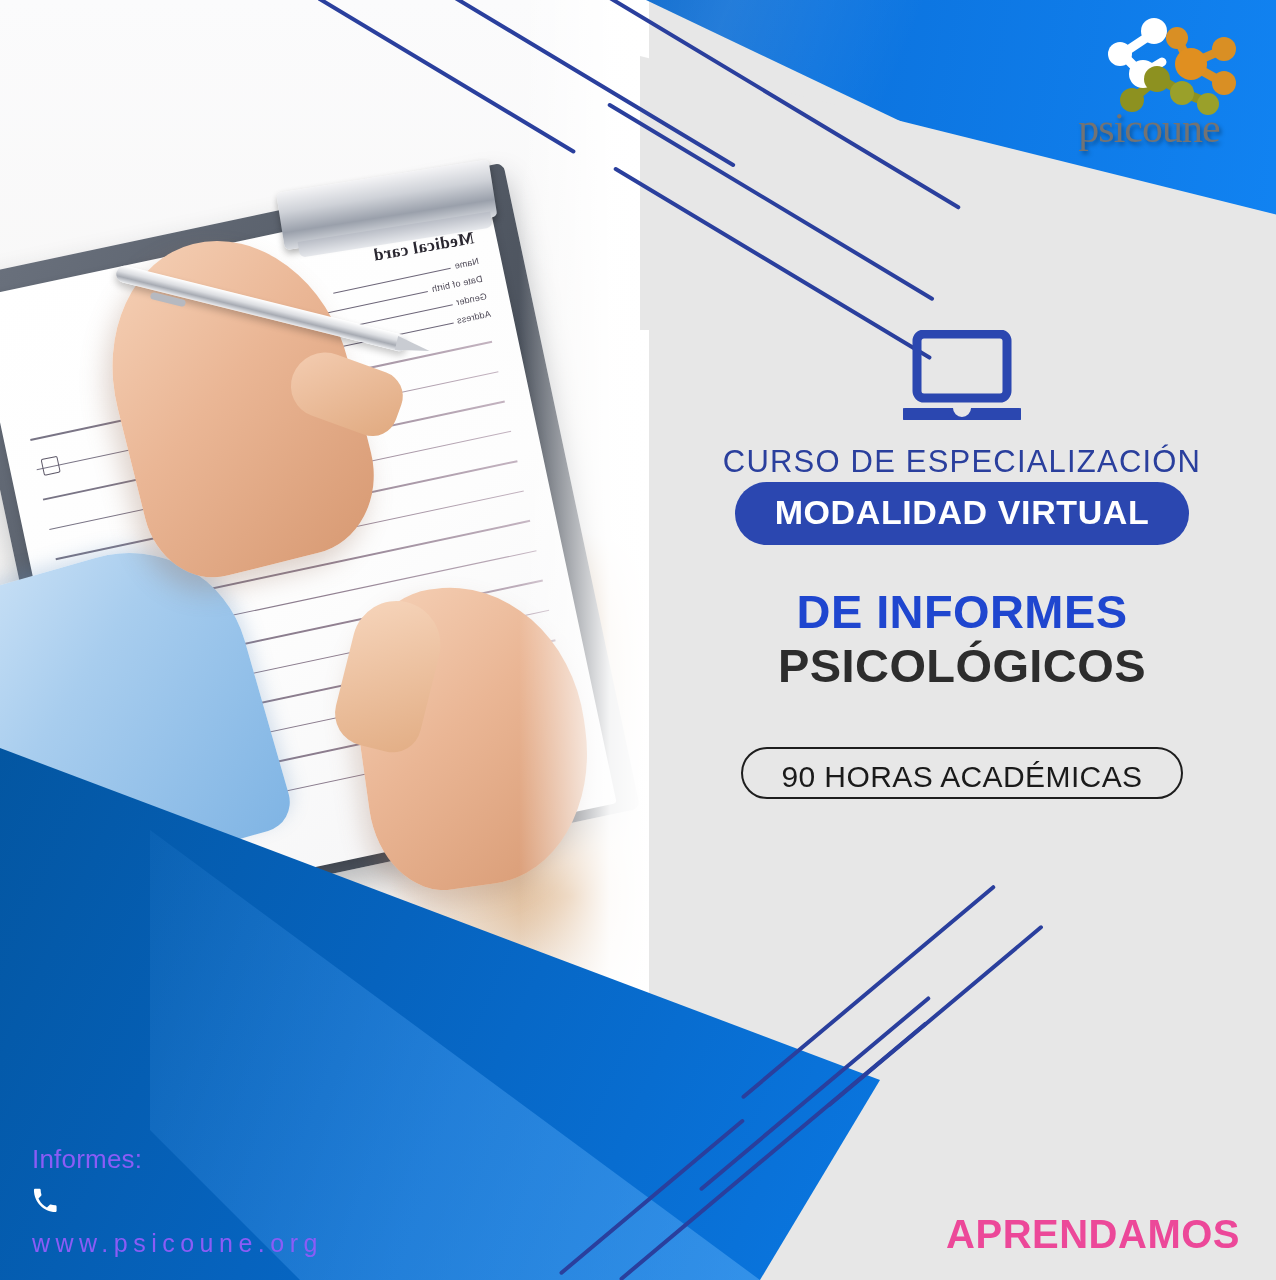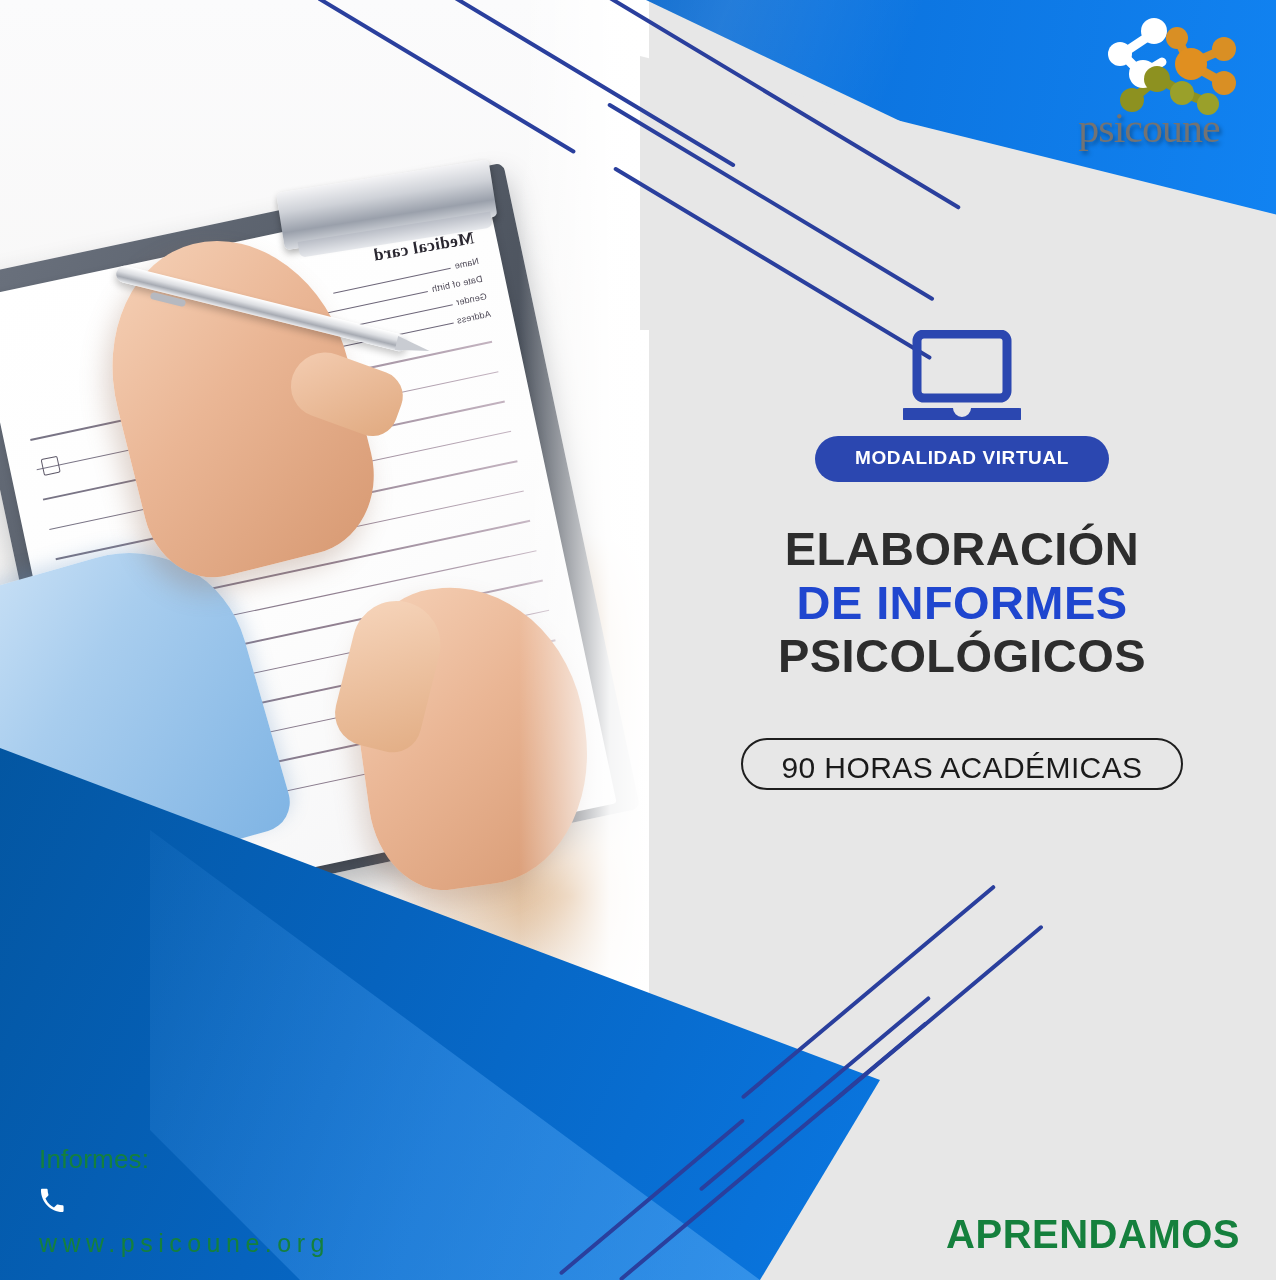--- a/index.html
+++ b/index.html
@@ -176,23 +176,23 @@
     position:absolute;left:648px;top:0;width:628px;height:1280px;
     display:flex;flex-direction:column;align-items:center;
   }
   .laptop-icon{margin-top:330px;width:118px;height:92px;}
   .kicker{
     margin-top:22px;
     font-size:31px;letter-spacing:1.2px;font-weight:400;color:#2a3f9d;
     white-space:nowrap;
   }
   .pill{
-    margin-top:14px;
+    margin-top:2px;
     background:#2b47b0;color:#fff;
-    font-size:19px;font-weight:700;letter-spacing:.6px;
+    font-size:34px;font-weight:700;letter-spacing:.6px;
     padding:11px 40px 13px;border-radius:40px;white-space:nowrap;
   }
   .title{
     margin-top:40px;text-align:center;line-height:1.14;
     font-size:47px;font-weight:700;letter-spacing:.4px;color:#2d2d2d;
   }
   .title .blue{color:#1f46cf;display:block;}
   .title span{display:block;}
   .hours{
     margin-top:55px;
@@ -204,31 +204,31 @@
   
   .logo{position:absolute;left:1030px;top:16px;width:230px;height:152px;}
   .logo-word{
     position:absolute;left:8px;top:88px;width:222px;
     font-family:"Liberation Serif",serif;
     font-size:42px;color:#737373;letter-spacing:-1px;text-align:center;
     text-shadow:2px 3px 4px rgba(0,0,0,.35);
   }
 
   
-  .contact{position:absolute;left:39px;bottom:22px;color:#15803d;}
+  .contact{position:absolute;left:32px;bottom:22px;color:#8b5cf6;}
   .contact .informes{font-size:26px;font-weight:400;margin-bottom:13px;letter-spacing:.2px;}
   .phone-row{display:flex;align-items:center;gap:14px;margin-bottom:15px;}
   .phone-icon{width:26px;height:26px;flex:0 0 26px;}
   .phone-num{font-size:30px;font-weight:700;letter-spacing:.4px;}
   .web{font-size:25px;letter-spacing:5.5px;font-weight:300;}
 
   
   .tagline{position:absolute;right:36px;bottom:26px;text-align:right;}
   .tag-top{
-    font-size:40px;font-weight:700;letter-spacing:.5px;color:#15803d;
+    font-size:40px;font-weight:700;letter-spacing:.5px;color:#ec4899;
     line-height:1;
   }
   .tag-bottom{
     font-family:"Liberation Serif",serif;
     font-style:italic;font-weight:700;
     font-size:52px;color:#1f46cf;line-height:.9;
     margin-top:-16px;margin-right:4px;
     text-shadow:1px 2px 2px rgba(0,0,0,.12);
   }
 </style>
@@ -338,25 +338,25 @@
     <div class="logo-word">psicoune</div>
   </div>
 
   <div class="content">
 
     <svg class="laptop-icon" viewBox="0 0 118 92">
       <rect x="14" y="4" width="90" height="64" rx="7" ry="7" fill="none" stroke="#2b47b0" stroke-width="9"></rect>
       <path d="M2 78 h48 a8 8 0 0 0 18 0 h48 a6 6 0 0 1 0 12 H2 a6 6 0 0 1 0 -12 z" fill="#2b47b0"></path>
     </svg>
 
+    <div class="kicker">CURSO DE ESPECIALIZACIÓN</div>
 
     <div class="pill">MODALIDAD VIRTUAL</div>
 
     <div class="title">
-      <span>ELABORACIÓN</span>
       <span class="blue">DE INFORMES</span>
       <span>PSICOLÓGICOS</span>
     </div>
 
     <div class="hours">90 HORAS ACADÉMICAS</div>
   </div>
 
   <div class="contact">
     <div class="informes">Informes:</div>
     <div class="phone-row">

